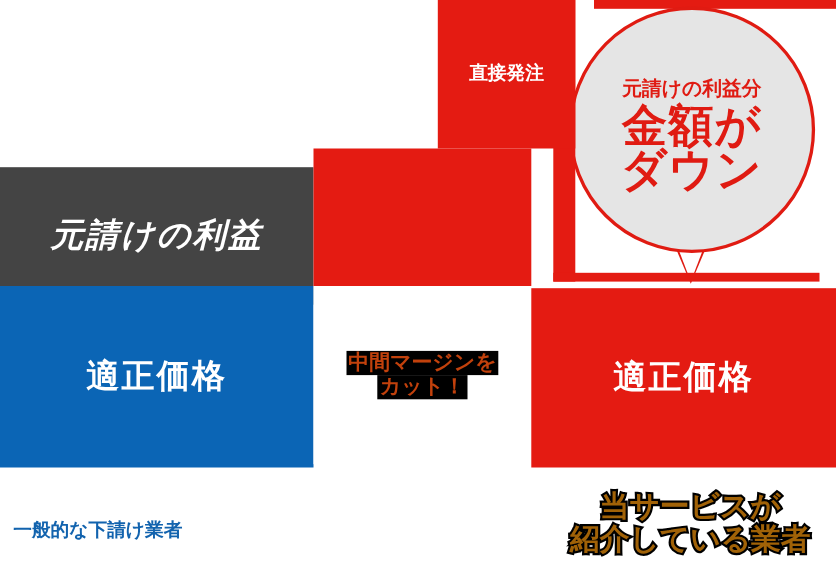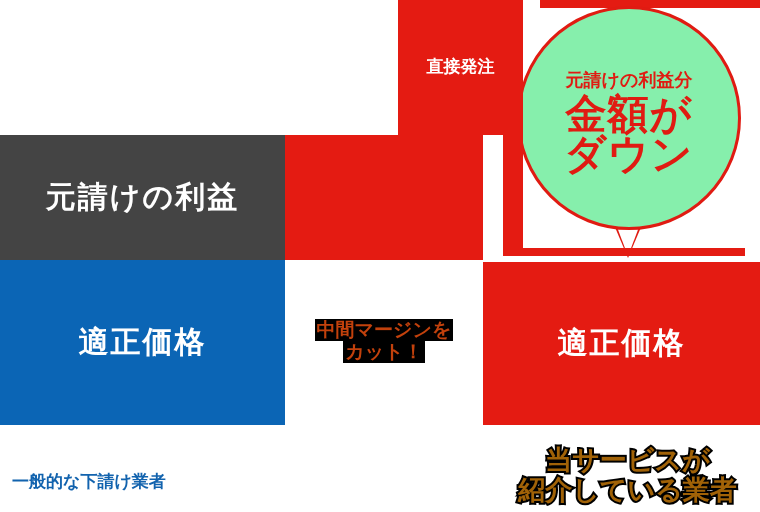--- a/index.html
+++ b/index.html
@@ -15,27 +15,28 @@
     width: 760px;
     height: 512px;
     overflow: hidden;
     background: #ffffff;
   }
 
   
   .box-profit-gray {
     position: absolute;
     left: 0px;
-    top: 135px;
+    top: 152px;
     width: 285px;
     height: 125px;
     background: #444444;
     display: flex;
     align-items: center;
     justify-content: center;
+    font-style: italic;
   }
   .box-profit-gray .label {
     color: #ffffff;
     font-size: 30px;
     font-weight: bold;
     letter-spacing: 2px;
   }
 
   .box-fair-blue {
     position: absolute;
@@ -144,21 +145,21 @@
   }
 
   
   .bubble-circle {
     position: absolute;
     left: 517px;
     top: 6px;
     width: 224px;
     height: 224px;
     border-radius: 50%;
-    background: #86efac;
+    background: #e5e5e5;
     border: 3px solid #e01b12;
     box-sizing: border-box;
     z-index: 4;
     display: flex;
     flex-direction: column;
     align-items: center;
     justify-content: center;
   }
   .bubble-small {
     color: #e01b12;

